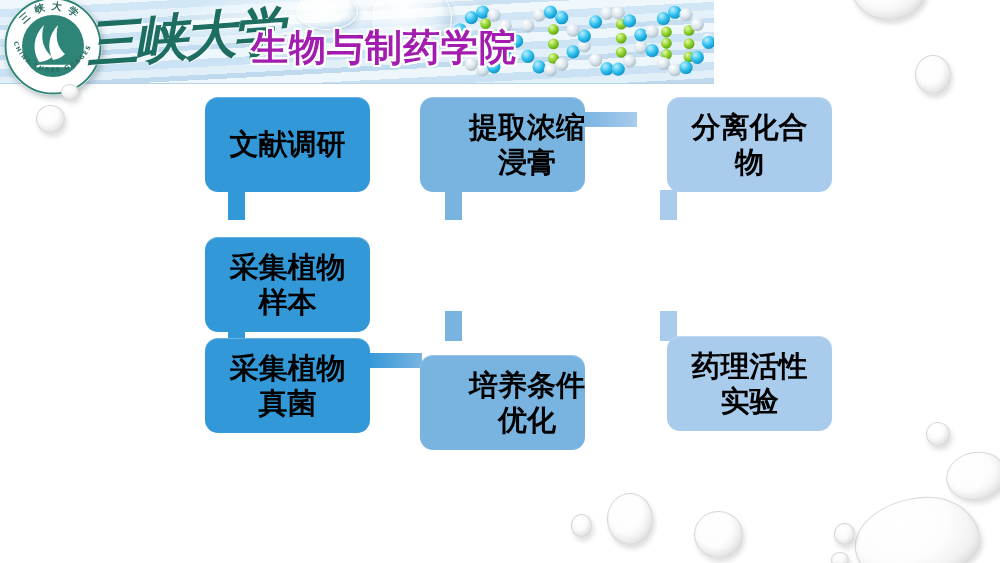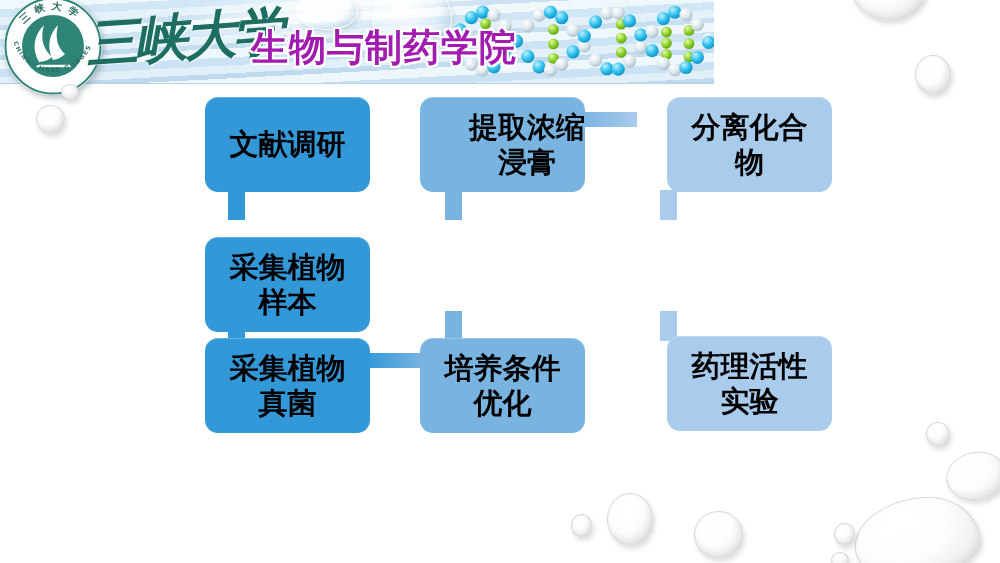--- a/index.html
+++ b/index.html
@@ -206,21 +206,21 @@
       <span>文献调研</span>
     </div>
   <div class="box c1" style="left:205px;top:218px;margin-top:19px;">
       <span>采集植物
 样本</span>
     </div>
   <div class="box c1" style="left:205px;top:338px;">
       <span>采集植物
 真菌</span>
     </div>
-  <div class="box c2" style="left:420px;top:338px;">
+  <div class="box c2" style="left:420px;top:355px;justify-content:flex-end;">
       <span>培养条件
 优化</span>
     </div>
   <div class="box c2" style="left:420px;top:97px;justify-content:flex-end;">
       <span>提取浓缩
 浸膏</span>
     </div>
   <div class="box c3" style="left:635px;top:97px;">
       <span>分离化合
 物</span>

